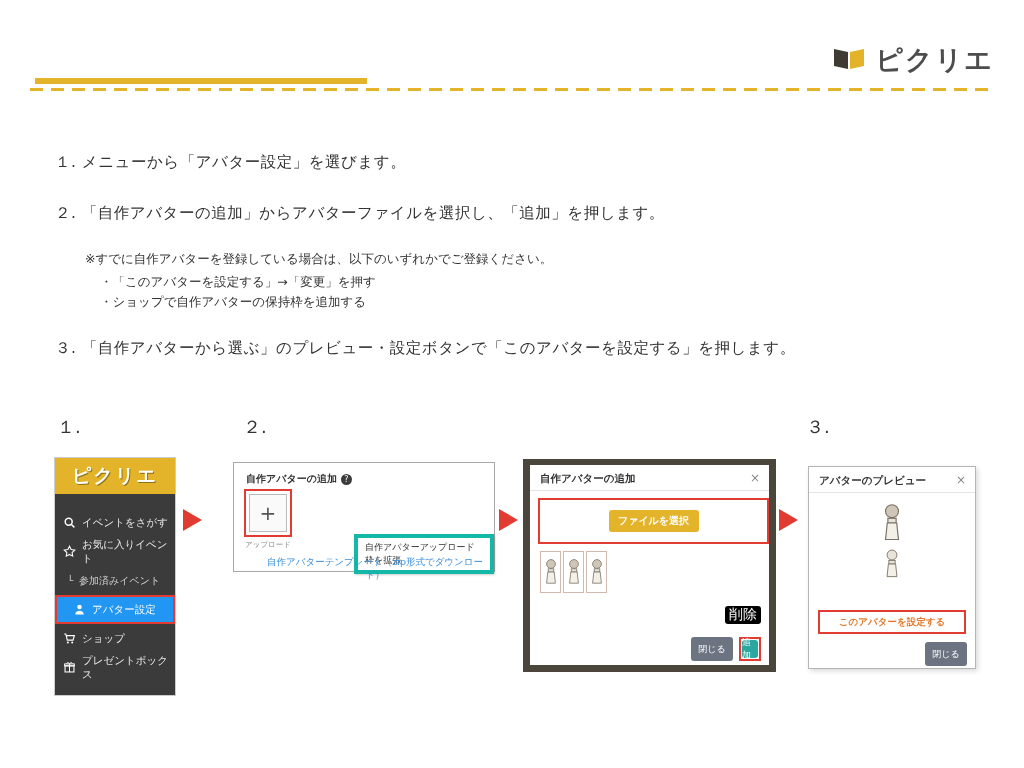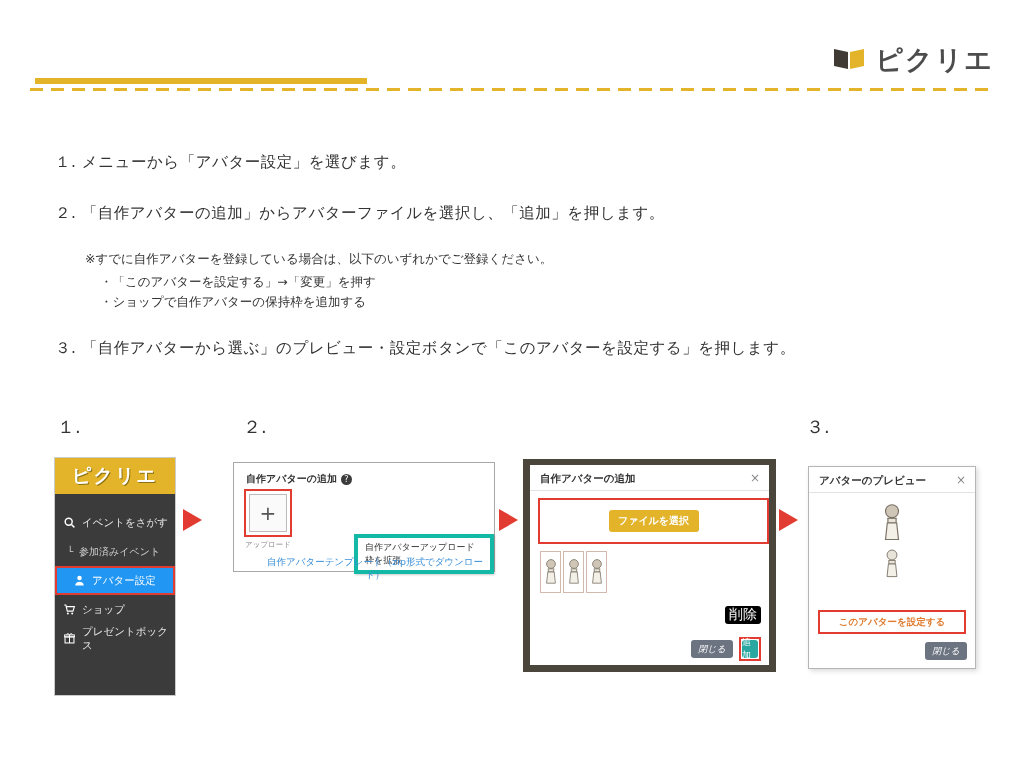--- a/index.html
+++ b/index.html
@@ -71,21 +71,21 @@
   .file-annot { position:absolute; left:8px; top:33px; right:0; height:46px; border:2px solid #e23c32;
                 display:flex; align-items:center; justify-content:center; }
   .btn { display:flex; align-items:center; justify-content:center; color:#fff; border-radius:3px; }
   .file-btn { width:90px; height:22px; background:#e3b32a; font-size:10px; font-weight:bold; }
   .sprite-row { position:absolute; left:10px; top:86px; display:flex; gap:2px; }
   .sprite-cell { width:21px; height:42px; border:1px solid #d3b8ae; display:flex; align-items:center;
                  justify-content:center; background:#fff; }
   .del-btn { position:absolute; right:8px; top:141px; width:36px; height:18px; background:#000000;
              font-size:14px; }
   .f3-bottom { position:absolute; right:8px; top:172px; display:flex; align-items:center; gap:6px; }
-  .close-btn { width:42px; height:18px; background:#6b7480; font-size:9px;font-style:italic; }
+  .close-btn { width:42px; height:24px; background:#6b7480; font-size:9px; }
   .add-annot { border:2px solid #e23c32; padding:1px; }
   .add-btn { width:16px; height:18px; background:#2aa7a0; font-size:9px; }
 
   
   .fig4 { position:absolute; left:808px; top:466px; width:168px; height:203px; background:#fff;
           border:1px solid #b5b5b5; box-shadow:2px 2px 5px rgba(0,0,0,.15); }
   .f4-sprites { position:absolute; left:0; top:36px; width:100%; display:flex; flex-direction:column;
                 align-items:center; gap:4px; }
   .set-annot { position:absolute; left:9px; top:143px; width:148px; height:24px; border:2px solid #e23c32;
                background:#fff; display:flex; align-items:center; justify-content:center; }
@@ -131,20 +131,28 @@
     <div class="sb-menu">
       <div class="sb-item">
         <span class="sb-ico">
           <svg viewBox="0 0 16 16" width="13" height="13">
               <circle cx="7" cy="7" r="4.3" fill="none" stroke="#fff" stroke-width="1.8"></circle>
               <line x1="10.4" y1="10.4" x2="14" y2="14" stroke="#fff" stroke-width="1.8"></line>
             </svg>
         </span>
         <span>イベントをさがす</span>
       </div>
+      <div class="sb-item">
+        <span class="sb-ico">
+          <svg viewBox="0 0 16 16" width="13" height="13">
+              <path d="M8 1.5l2 4.1 4.5.6-3.3 3.1.8 4.4L8 11.6 4 13.7l.8-4.4L1.5 6.2 6 5.6z" fill="none" stroke="#fff" stroke-width="1.3"></path>
+            </svg>
+        </span>
+        <span>お気に入りイベント</span>
+      </div>
       <div class="sb-item sub">
         <span class="sb-prefix">└</span>
         <span>参加済みイベント</span>
       </div>
       <div class="sb-item active">
         <span class="sb-ico">
           <svg viewBox="0 0 16 16" width="13" height="13">
               <circle cx="8" cy="5" r="2.8" fill="#fff"></circle>
               <path d="M2.8 14c0-3 2.4-4.4 5.2-4.4s5.2 1.4 5.2 4.4z" fill="#fff"></path>
             </svg>

